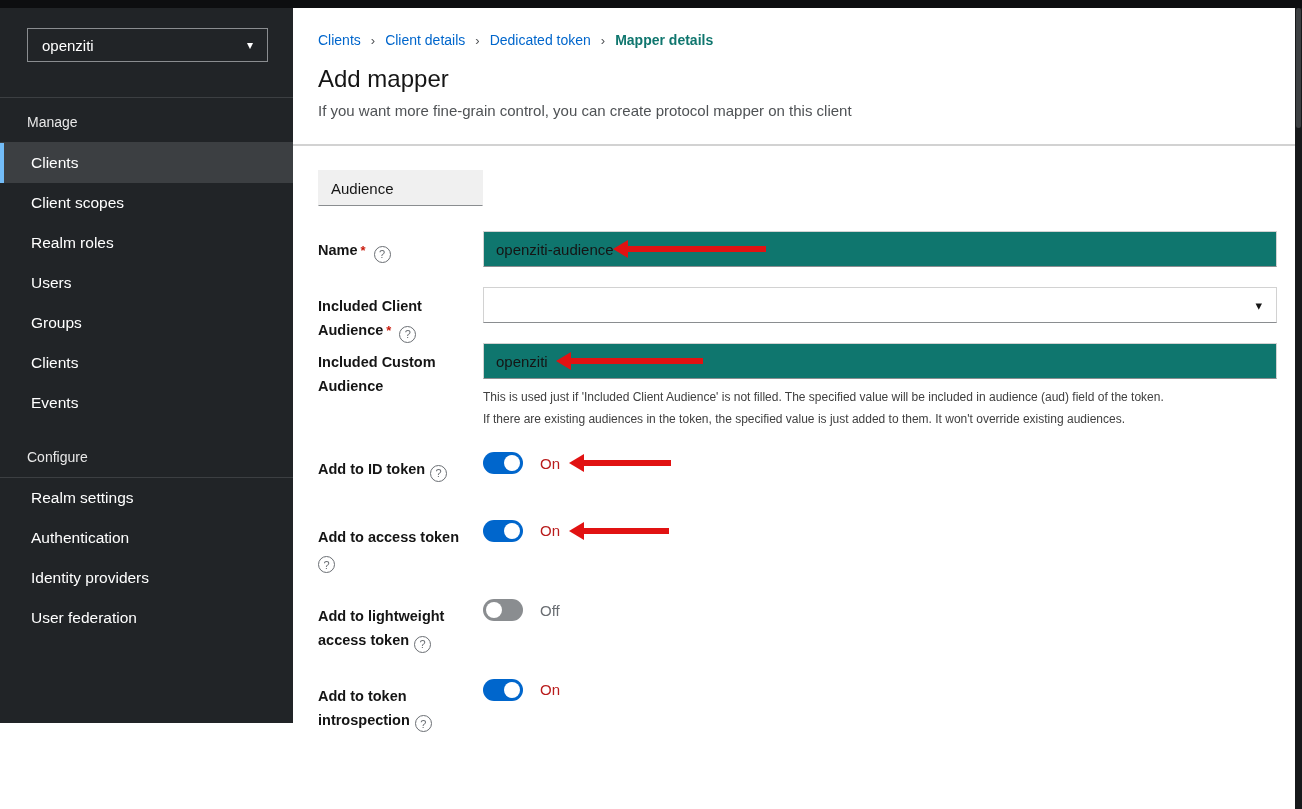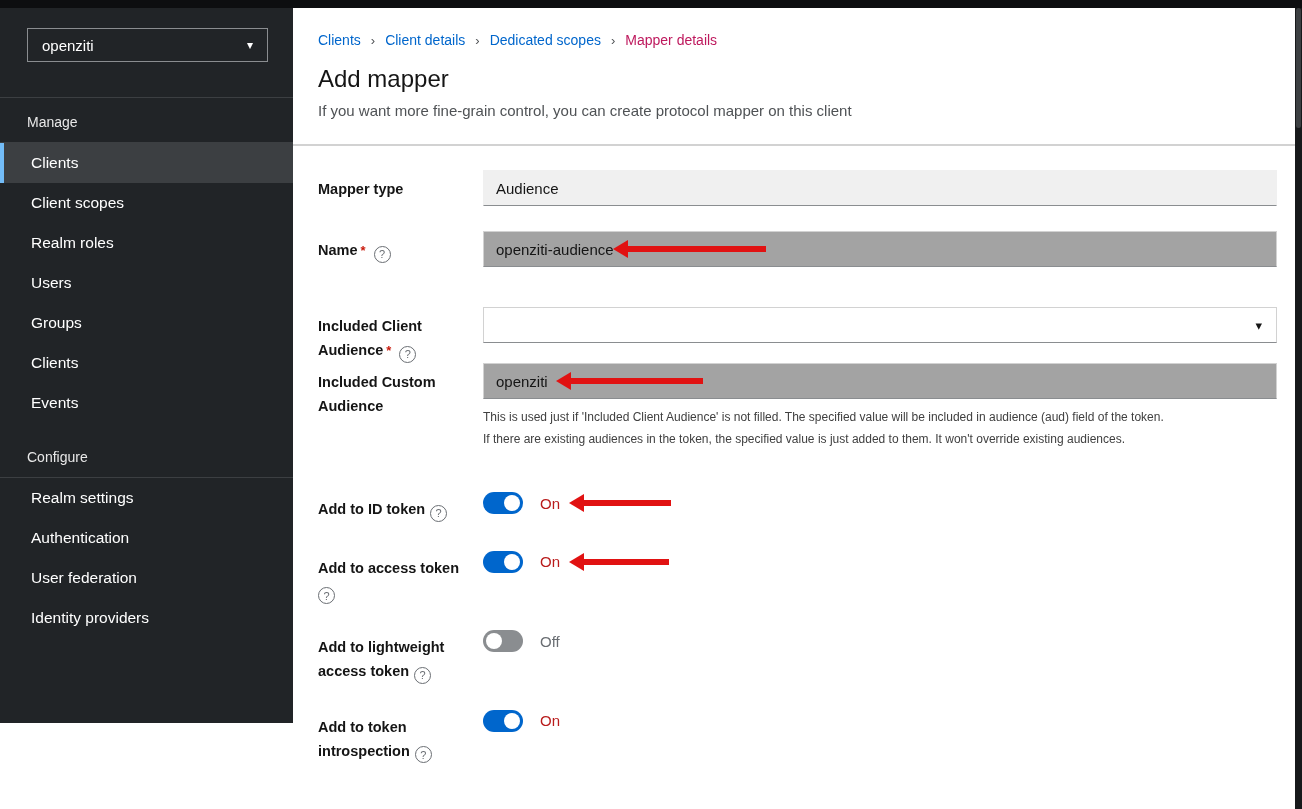--- a/index.html
+++ b/index.html
@@ -21,37 +21,37 @@
   .nav li { height:40px; line-height:40px; padding-left:27px; font-size:15.5px;
     color:#fff; cursor:pointer; border-left:4px solid transparent; }
   .nav li.active { background:#3c3f42; border-left:4px solid #73bcf7; }
   .configure-label { padding-top:26px; }
 
   
   .main { flex:1; background:#fff; padding:0 25px; position:relative; }
   .breadcrumb { padding-top:24px; font-size:14px; display:flex; align-items:center; gap:10px; }
   .breadcrumb a { color:#0066cc; text-decoration:none; cursor:pointer; }
   .crumb-sep { color:#4f5255; font-size:13px; }
-  .crumb-current { color:#be185d; }
+  .crumb-current { color:#0f766e;font-weight:bold; }
   .page-title { margin-top:17px; font-size:24px; font-weight:500; color:#151515; }
   .page-subtitle { margin-top:9px; font-size:15px; color:#4f5255; }
   .header-divider { border:none; border-top:2px solid #d2d2d2; margin:25px -25px 0 -25px; }
 
   .form { padding-top:24px; }
   .form-row { display:grid; grid-template-columns:165px 1fr; align-items:start; }
   .f-label { font-size:14.5px; font-weight:700; color:#151515; line-height:24px; padding-top:7px; }
   .req { color:#c9190b; margin:0 3px; font-size:13px; }
   .qicon { display:inline-flex; width:17px; height:17px; border:1px solid #6a6e73;
     border-radius:50%; color:#6a6e73; font-size:11px; font-weight:400;
     align-items:center; justify-content:center; vertical-align:-3px; margin-left:5px; }
 
   .field-wrap { position:relative; }
   .text-input { width:100%; height:36px; border:1px solid #d2d2d2; border-bottom:1px solid #8a8d90;
     font-size:15px; color:#151515; padding:0 12px; font-family:"Liberation Sans",sans-serif;
-    background:#a3a3a3; outline:none; }
+    background:#0f766e; outline:none; }
   .text-input.readonly { background:#f0f0f0; border:1px solid #f0f0f0; border-bottom:1px solid #8a8d90; }
   .select-box { width:100%; height:36px; border:1px solid #d2d2d2; border-bottom:1px solid #8a8d90;
     display:flex; align-items:center; justify-content:flex-end; padding:0 14px; cursor:pointer; background:#fff; }
   .select-caret { font-size:13px; color:#151515; }
 
   .helper { margin-top:7px; font-size:12px; color:#404040; line-height:22px; }
 
   
   .toggle-cluster { display:flex; align-items:center; padding-top:2px; }
   .toggle { width:40px; height:22px; border-radius:11px; position:relative; cursor:pointer; }
@@ -67,22 +67,22 @@
   
   .arrow { position:relative; display:inline-block; height:6px; background:#e11212; }
   .arrow::before { content:""; position:absolute; left:-15px; top:-6px; width:0; height:0;
     border-top:9px solid transparent; border-bottom:9px solid transparent;
     border-right:15px solid #e11212; }
   .arrow.inline { margin-left:24px; }
   .arrow.abs { position:absolute; top:15px; }
   .arrow-name { left:145px; width:138px; }
   .arrow-custom { left:88px; width:132px; }
 
-  .mb25 { margin-bottom:25px; } .mb28 { margin-bottom:40px; } .mb38 { }
-  .mb27 { margin-bottom:27px; } .mb24 { margin-bottom:24px; }
+  .mb25 { margin-bottom:25px; } .mb28 { margin-bottom:20px; } .mb38 { }
+  .mb27 { margin-bottom:36px; } .mb24 { margin-bottom:24px; }
 
   .scrollbar { position:absolute; right:0; top:0; width:7px; height:809px;
     background:#17191b; z-index:10; }
   .scrollbar .thumb { position:absolute; top:0; left:1px; width:5px; height:120px;
     background:#3c3f42; border-radius:3px; }
 </style>
 </head>
 <body>
 
 <div class="topbar"></div>
@@ -104,45 +104,44 @@
       <li>Users</li>
       <li>Groups</li>
       <li>Clients</li>
       <li>Events</li>
     </ul>
     <div class="section-label configure-label">Configure</div>
     <hr class="side-divider2">
     <ul class="nav">
       <li>Realm settings</li>
       <li>Authentication</li>
+      <li>Identity providers</li>
       <li>User federation</li>
-      <li>Identity providers</li>
     </ul>
   </nav>
 
   <main class="main">
 
     <div class="breadcrumb">
       <a>Clients</a>
       <span class="crumb-sep">›</span>
       <a>Client details</a>
       <span class="crumb-sep">›</span>
-      <a>Dedicated scopes</a>
+      <a>Dedicated token</a>
       <span class="crumb-sep">›</span>
       <span class="crumb-current">Mapper details</span>
     </div>
 
     <h1 class="page-title">Add mapper</h1>
     <div class="page-subtitle">If you want more fine-grain control, you can create protocol mapper on this client</div>
     <hr class="header-divider">
 
     <div class="form">
 
       <div class="form-row mb25">
-        <div class="f-label">Mapper type</div>
         <div class="field-wrap">
           <input class="text-input readonly" readonly="" value="Audience" style="">
         </div>
       </div>
 
       <div class="form-row mb28">
         <div class="f-label">
           <span>Name</span><span class="req">*</span><span class="qicon">?</span>
         </div>
         <div class="field-wrap">

